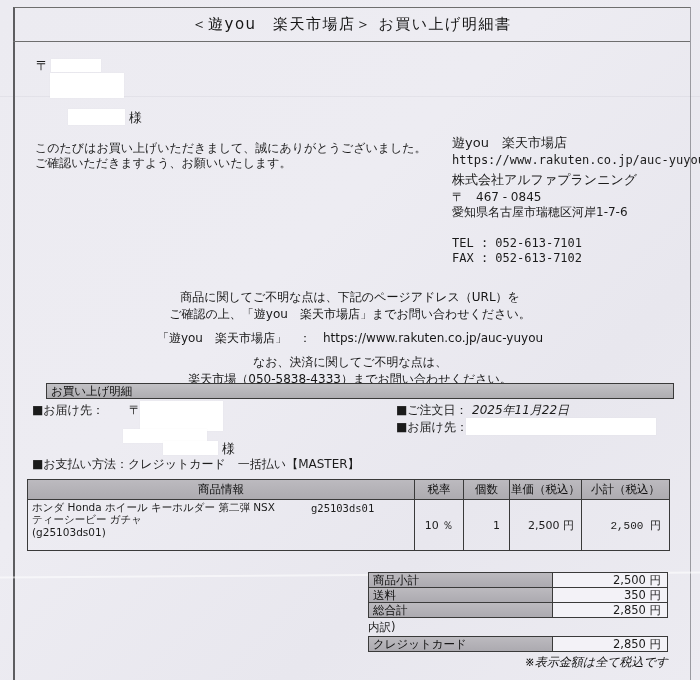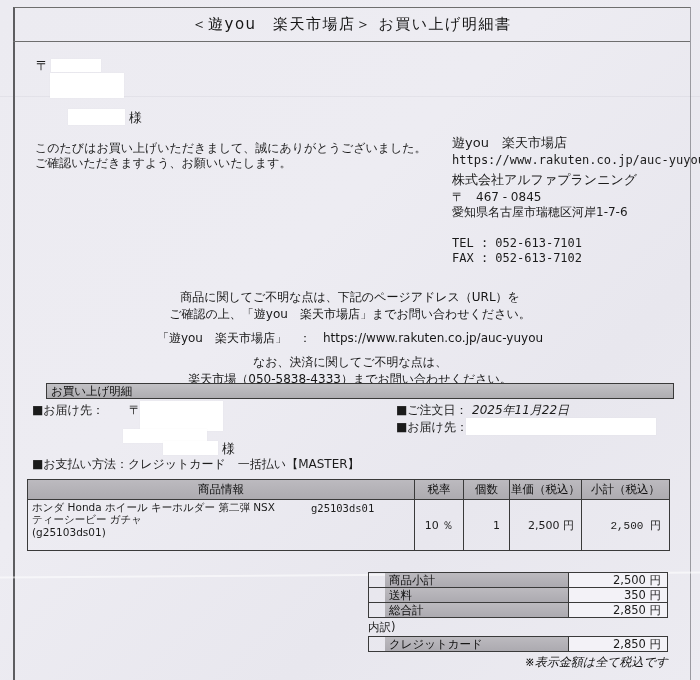--- a/index.html
+++ b/index.html
@@ -35,21 +35,21 @@
   .cell{box-sizing:border-box;}
   .cell + .cell{border-left:1px solid #3a3a3a;}
   .c-info{width:386px;position:relative;padding:2px 4px;font-size:10.5px;line-height:11.8px;white-space:nowrap;}
   .c-tax{width:49px;display:flex;align-items:center;justify-content:center;}
   .c-qty{width:46px;display:flex;align-items:center;justify-content:flex-end;padding-right:9px;}
   .c-unit{width:72px;display:flex;align-items:center;justify-content:flex-end;padding-right:7px;}
   .c-sub{width:88px;display:flex;align-items:center;justify-content:flex-end;padding-right:8px;font-family:Liberation Mono, monospace;}
   .code-inline{position:absolute;left:283px;top:3px;font-size:10.5px;}
   
   .totals{left:368px;top:572px;width:300px;font-size:11.5px;}
-  .t-row{display:flex;border:1px solid #3a3a3a;height:14px;margin-top:-1px;padding-left:16px;}
+  .t-row{display:flex;border:1px solid #3a3a3a;height:14px;margin-top:-1px;}
   .t-row:first-child{margin-top:0;}
   .t-label{width:184px;background:linear-gradient(180deg,#bcbabf,#acaab0);
     border-right:1px solid #3a3a3a;padding-left:4px;line-height:14px;color:#0f0f0f;box-sizing:border-box;}
   .t-value{flex:1;text-align:right;padding-right:6px;line-height:14px;background:#f3f2f7;}
   .breakdown-label{left:368px;top:620px;font-size:11.5px;}
   .breakdown{left:368px;top:636px;width:300px;font-size:11.5px;}
   .tax-note{left:368px;top:654px;width:300px;text-align:right;font-size:12px;color:#131313;font-style:italic;}
   
   .crease1{left:0;top:574px;width:700px;height:2px;background:rgba(255,255,255,0.55);transform:rotate(-0.4deg);}
   .crease2{left:0;top:96px;width:700px;height:1px;background:rgba(120,120,130,0.08);}

